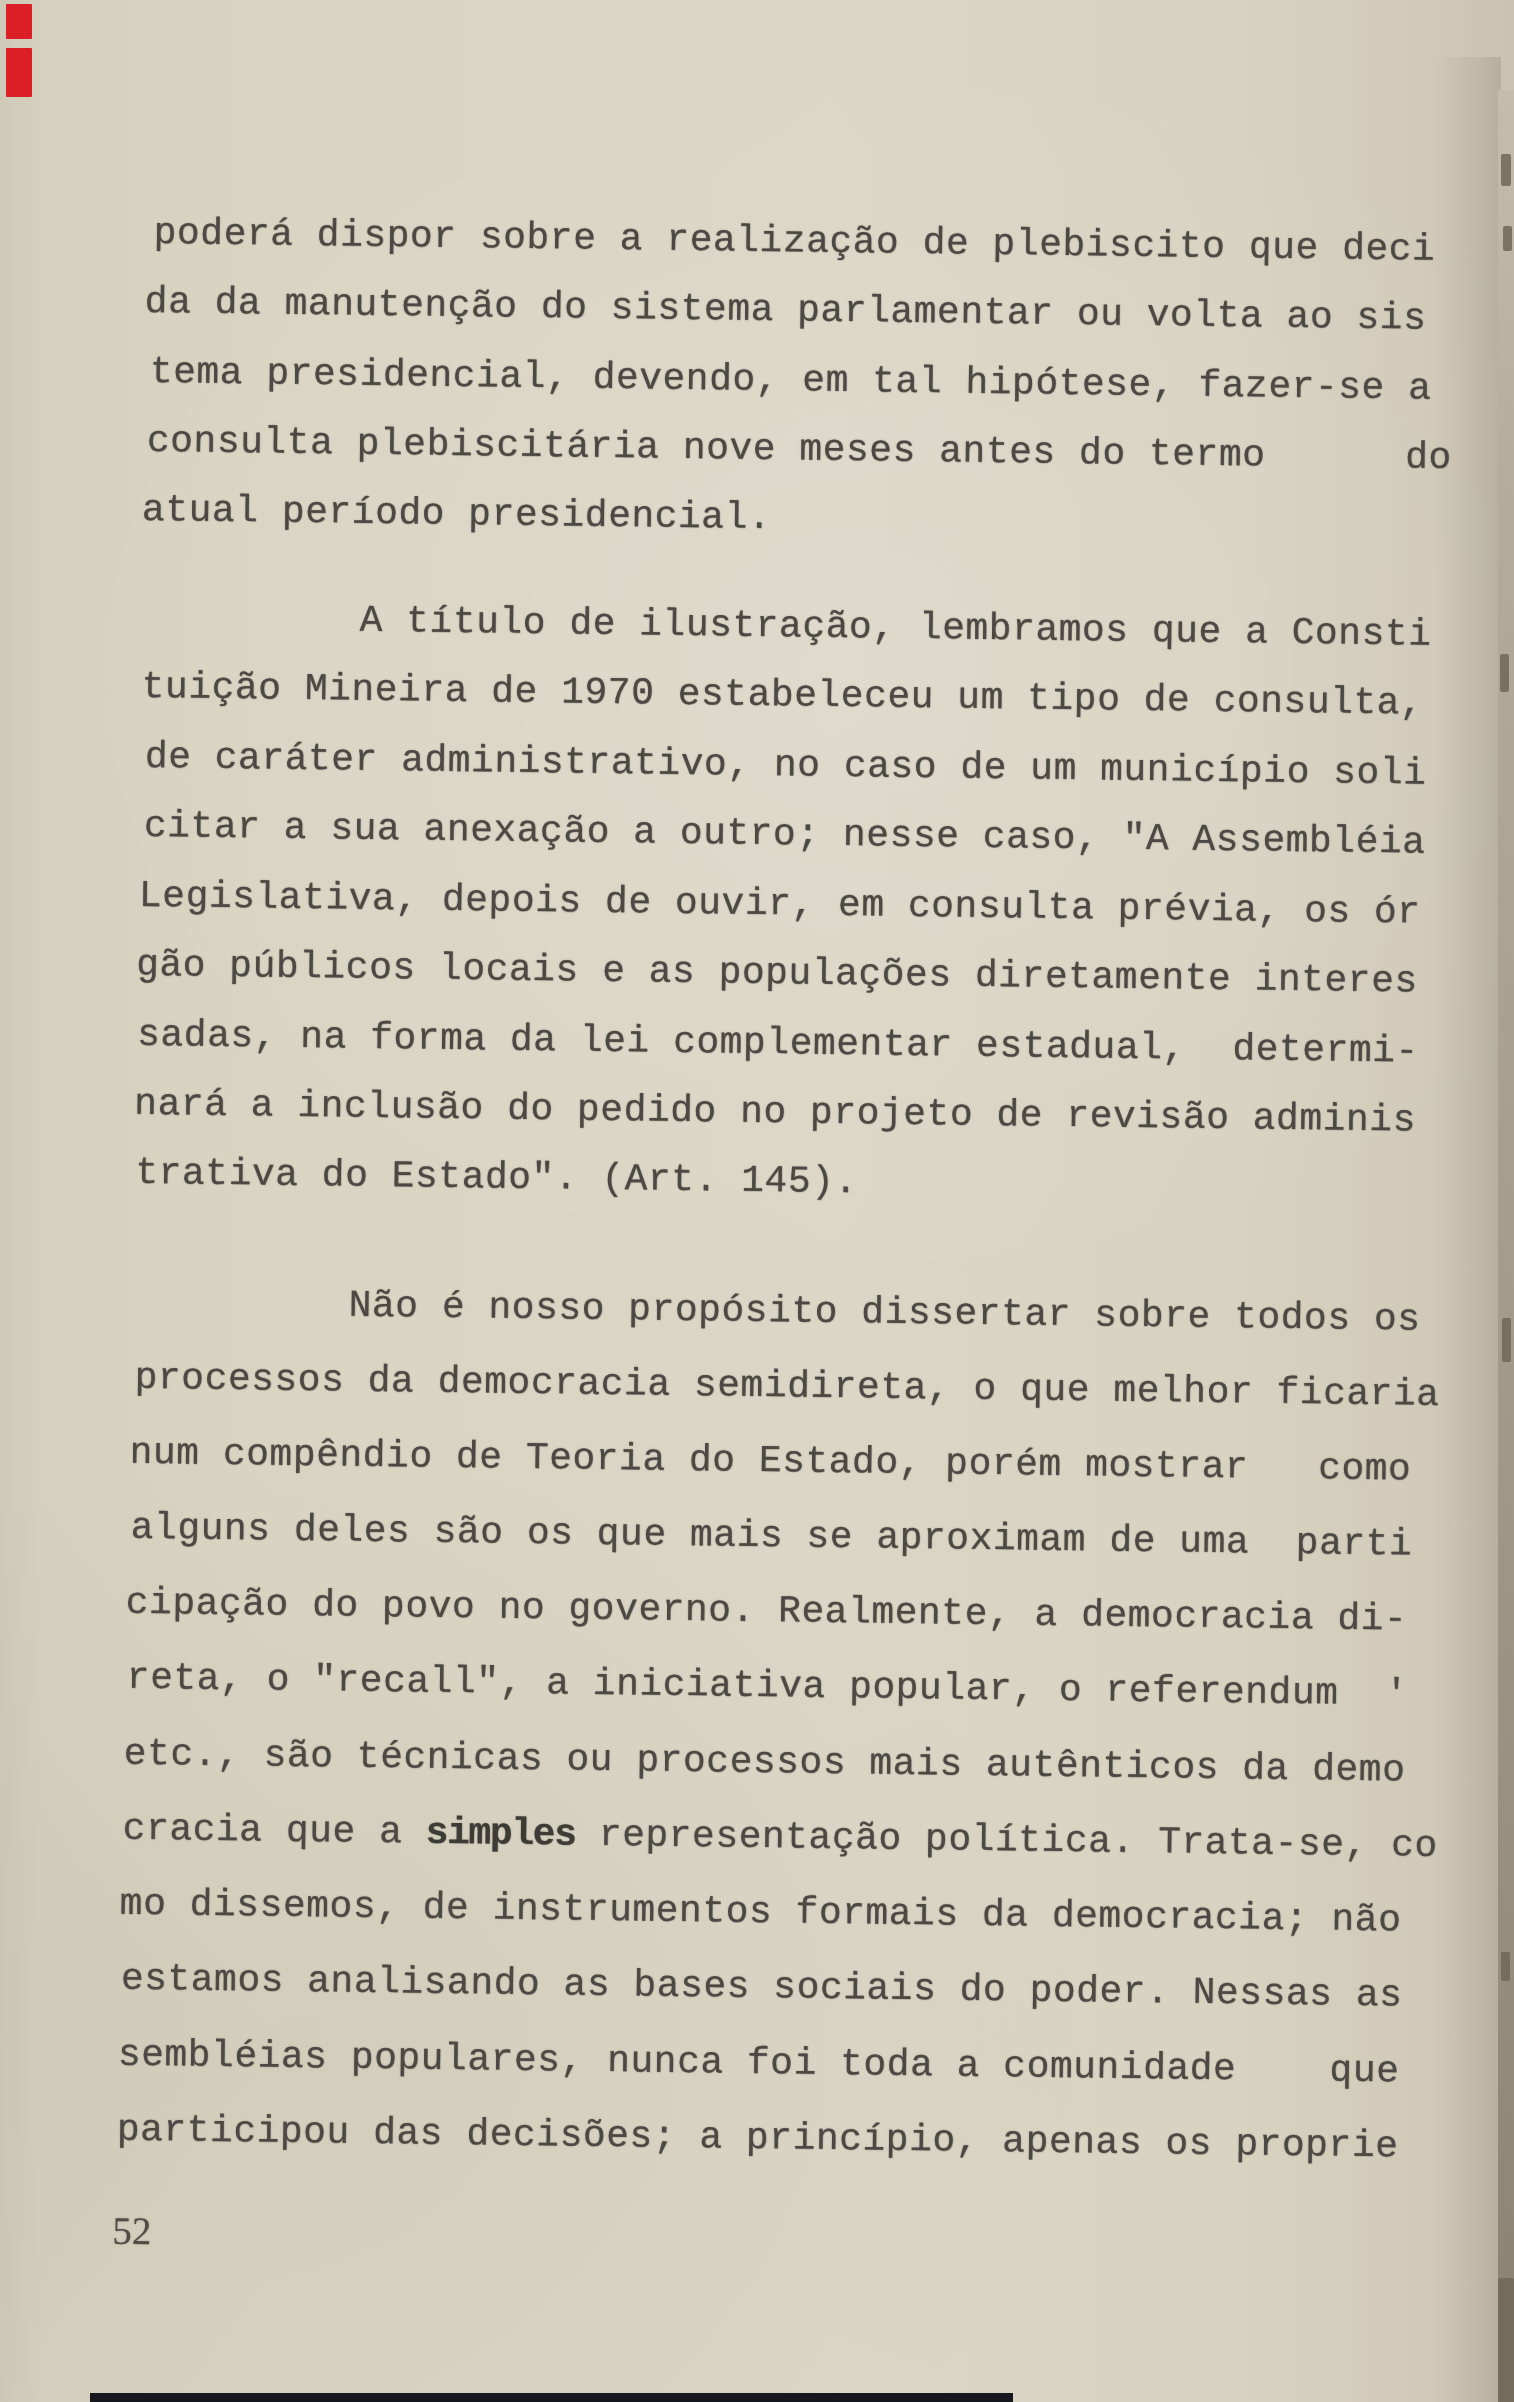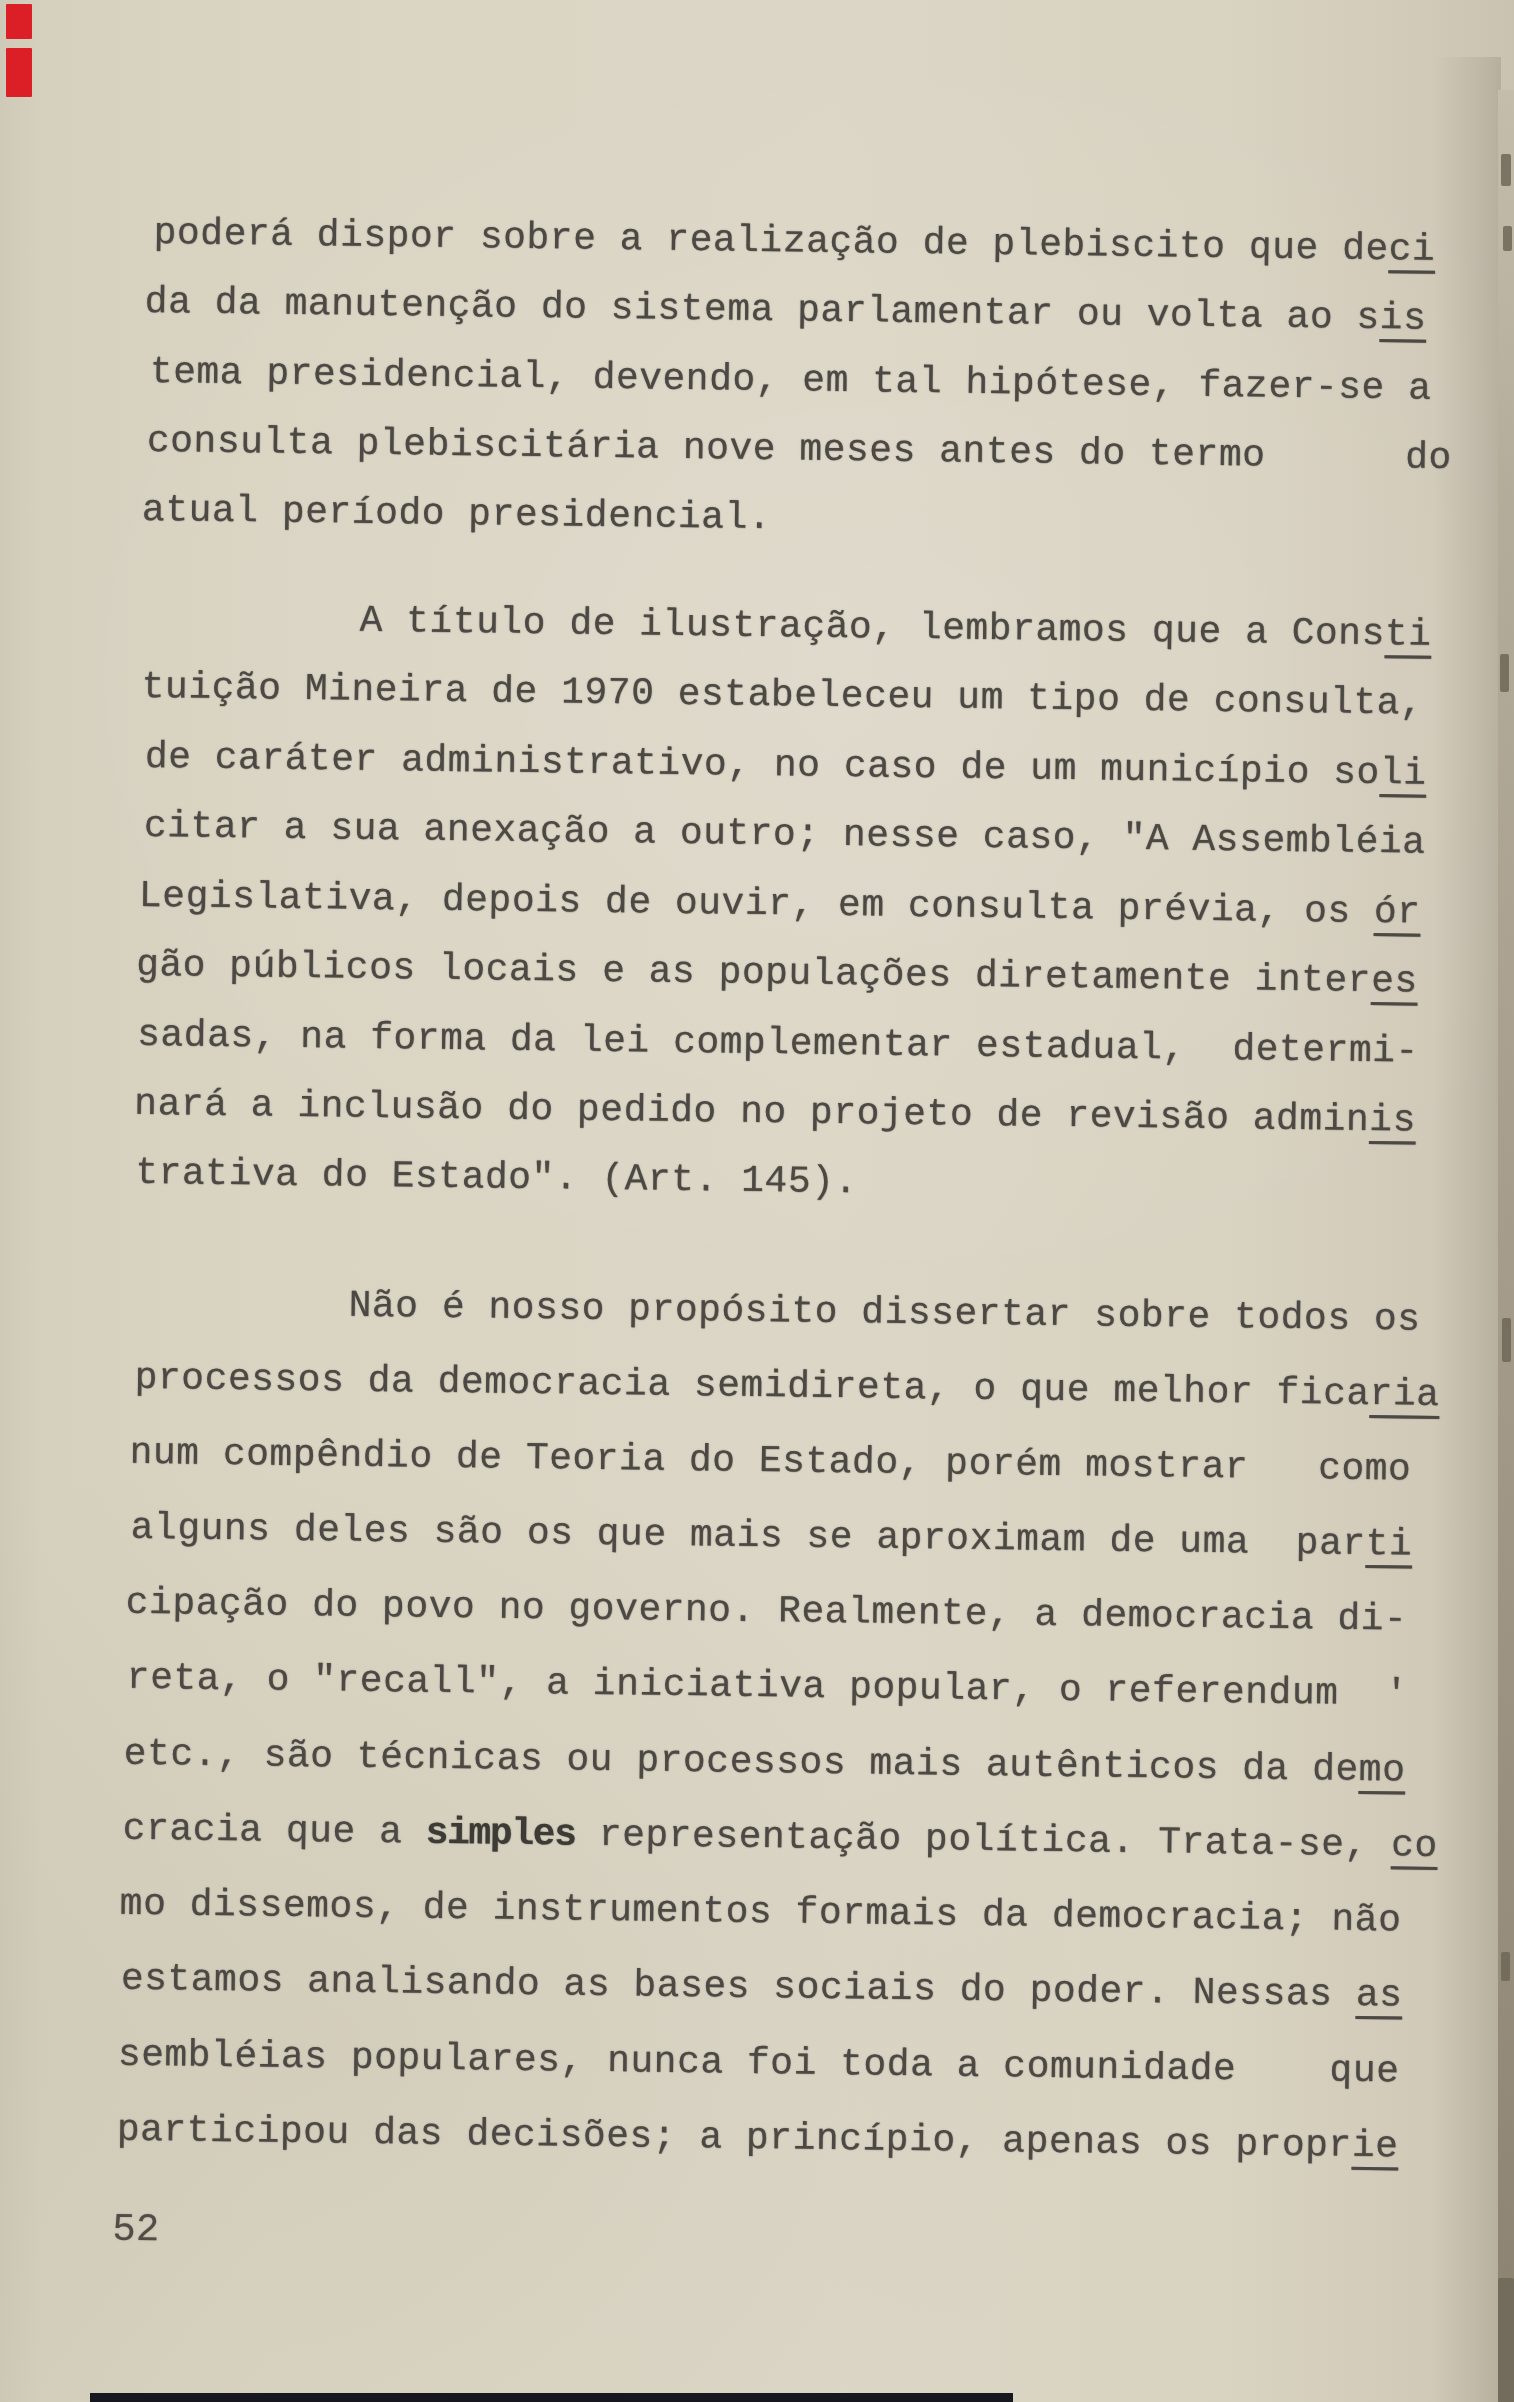--- a/index.html
+++ b/index.html
@@ -22,33 +22,33 @@
   .tline{
     position:absolute;
     white-space:pre;
     font-size:38px;
     line-height:44px;
     letter-spacing:0.5px;
     color:#4c4944;
     text-shadow:0 0 1.4px rgba(74,71,64,0.55), 0.5px 0.5px 0 rgba(74,71,64,0.25);
   }
   .tline .u{
-    text-decoration:underline;
     text-underline-offset:10.5px;
     text-decoration-thickness:3.3px;
   }
   .tline .bd{
     font-weight:bold;
     color:#3d3b36;
     letter-spacing:-1.4px;
   }
   #page-number{
     position:absolute;
     font-size:39px;color:#504d47;
     text-shadow:0 0 1.4px rgba(74,71,64,0.5);
+    font-family:Liberation Serif, serif;
   }
   .red-mark{position:absolute;border-radius:1px;}
   
   #gutter-shadow{
     position:absolute;top:57px;right:13.3px;bottom:0;width:67px;
     background:linear-gradient(90deg, rgba(110,102,86,0) 0%, rgba(110,102,86,0.14) 70%, rgba(110,102,86,0.22) 100%);
   }
   #gutter-strip{
     position:absolute;top:90px;right:0;bottom:0;width:16px;
     background:linear-gradient(180deg,#c4bdac 0%,#b4ac9b 18%,#aaa190 40%,#a0permite 0, #a09786 60%,#958c7b 82%,#8a8171 100%);

